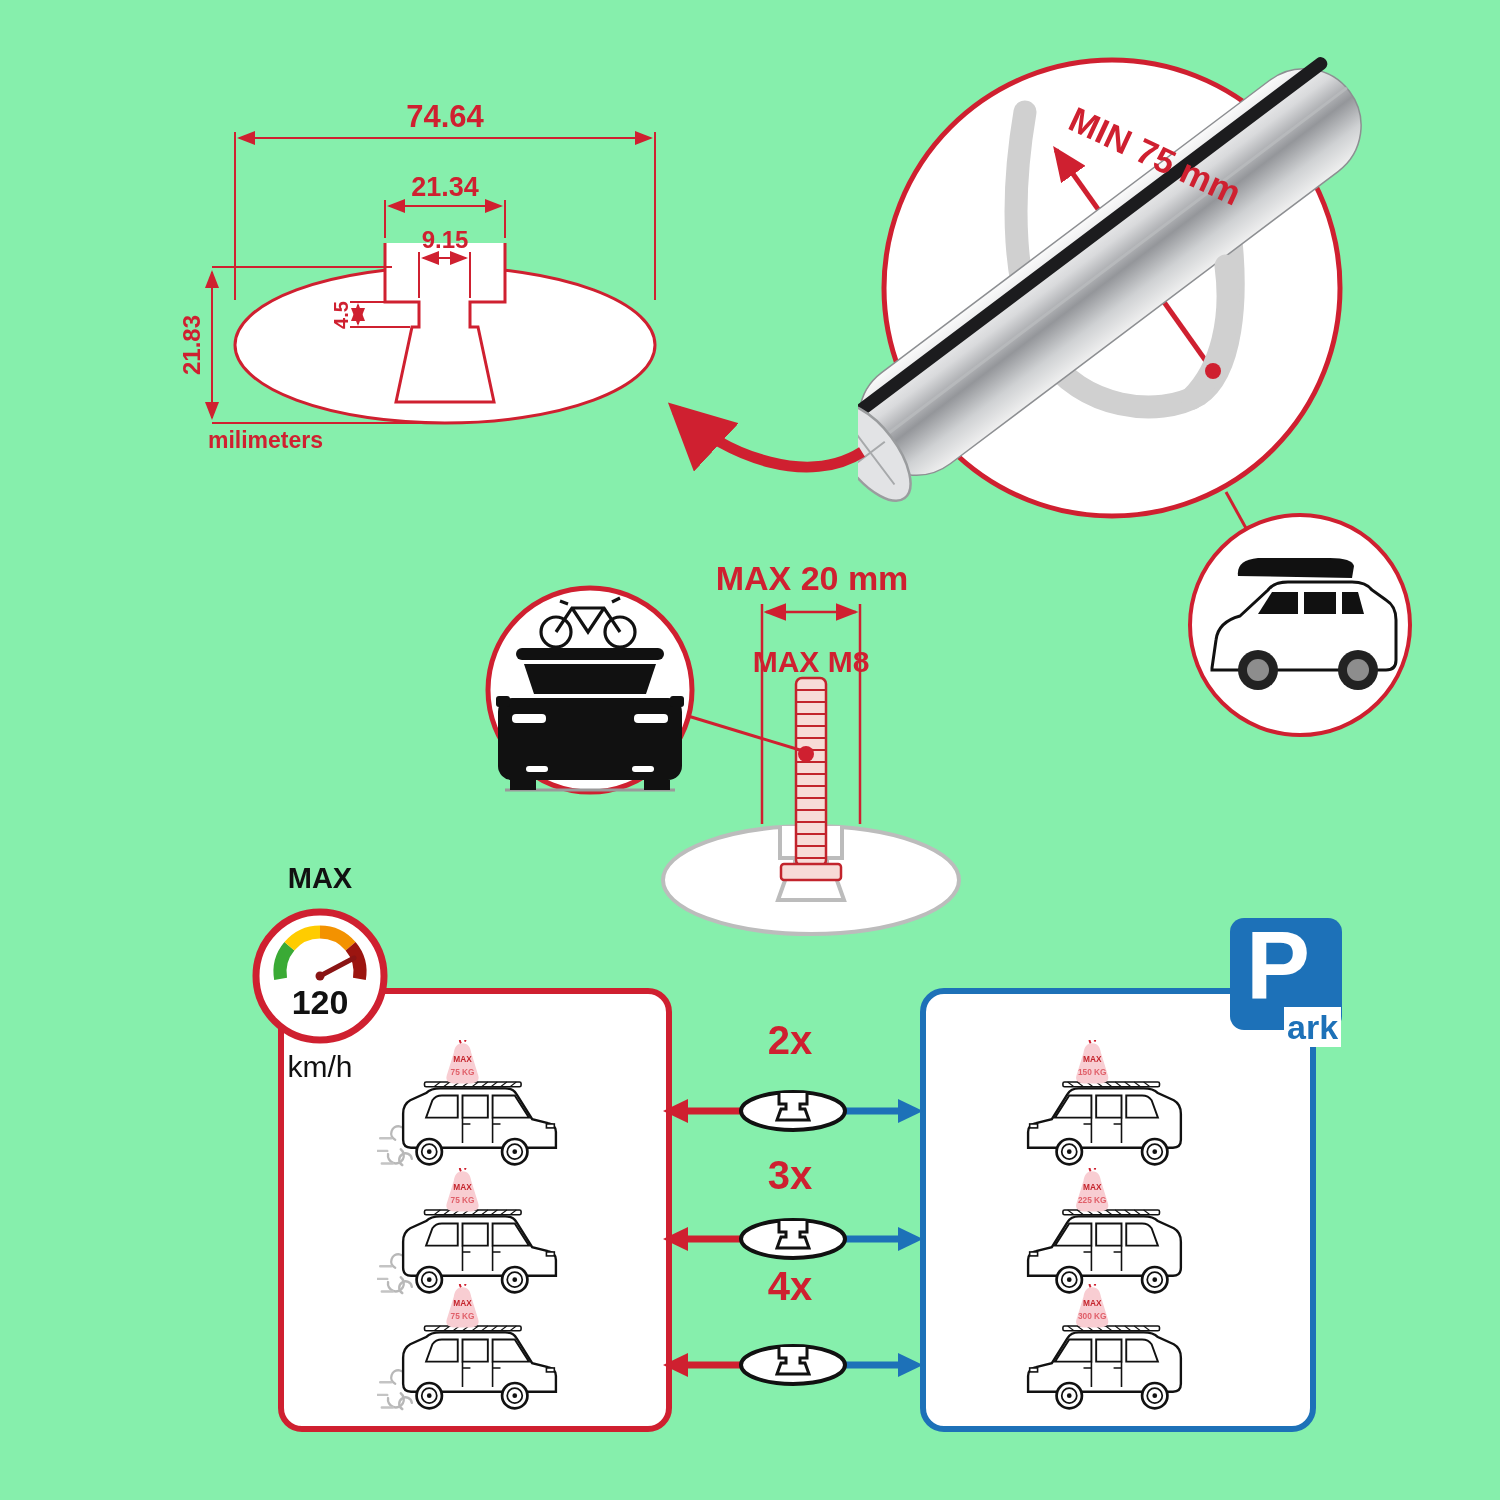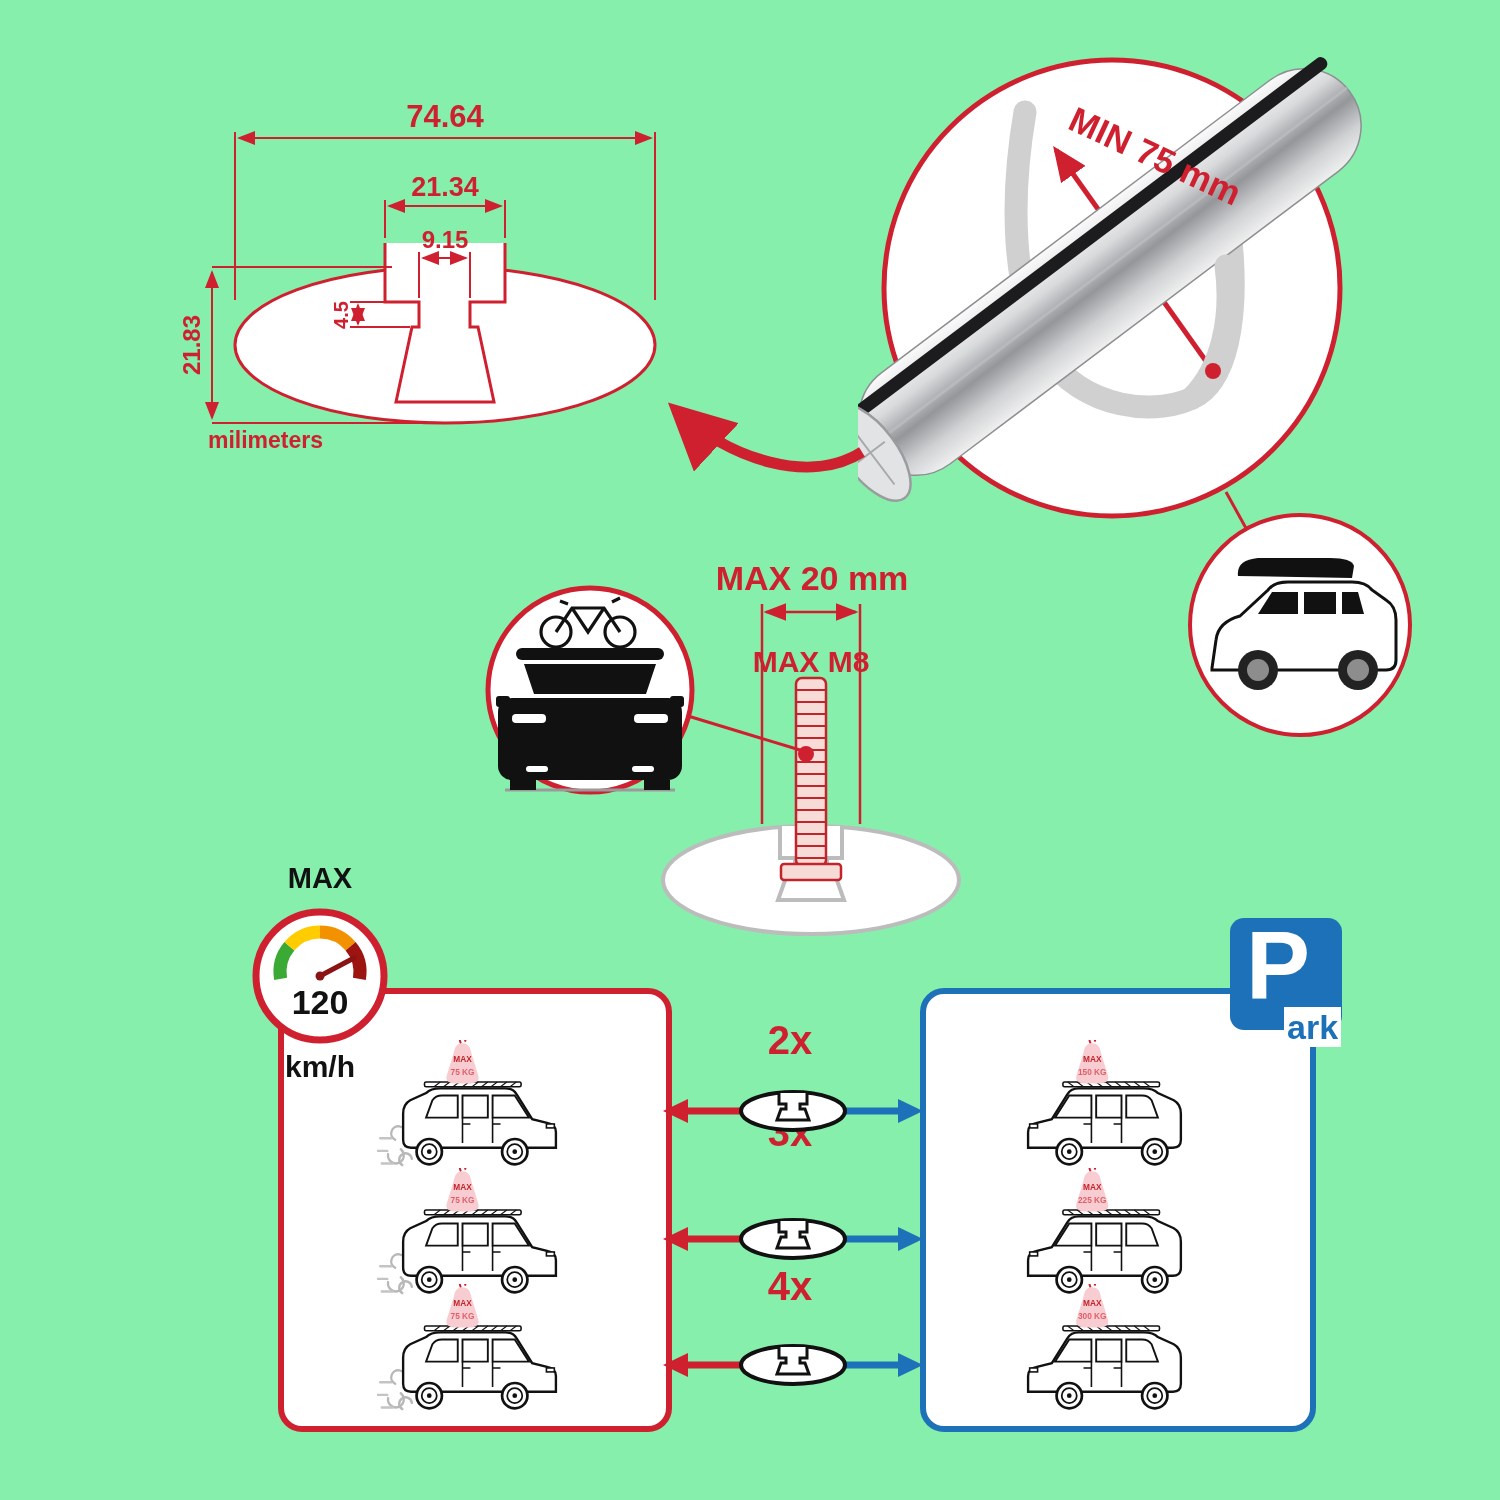--- a/index.html
+++ b/index.html
@@ -4,21 +4,21 @@
 <style>
   html,body{margin:0;padding:0;background:#ffffff;font-family:"Liberation Sans",sans-serif;}
   #canvas{position:relative;width:1500px;height:1500px;background:#86efac;overflow:hidden;}
   .abs{position:absolute;}
   svg text{font-family:"Liberation Sans",sans-serif;}
   .panel{position:absolute;border-radius:24px;background:#fff;}
   #left-panel{left:278px;top:988px;width:382px;height:432px;border:6px solid #cf2030;z-index:1;}
   #right-panel{left:920px;top:988px;width:384px;height:432px;border:6px solid #1d71b8;z-index:1;}
   .mult-label{position:absolute;left:700px;width:180px;text-align:center;font-size:40px;font-weight:bold;color:#cf2030;z-index:2;}
   #speed-max{position:absolute;left:250px;top:862px;width:140px;text-align:center;font-size:29px;font-weight:600;color:#111;z-index:3;}
-  #speed-kmh{position:absolute;left:250px;top:1050px;width:140px;text-align:center;font-size:30px;font-weight:700;color:#111;z-index:3;}
+  #speed-kmh{position:absolute;left:250px;top:1050px;width:140px;text-align:center;font-size:30px;font-weight:400;color:#111;z-index:3;}
   #speed-badge{left:250px;top:906px;width:140px;height:140px;z-index:3;}
   #park-sign{left:1230px;top:918px;width:112px;height:112px;background:#1d71b8;border-radius:14px;z-index:3;}
   #park-letter{position:absolute;left:16px;top:-8px;font-size:96px;font-weight:bold;color:#fff;}
   #park-rest{position:absolute;left:54px;top:62px;font-size:34px;font-weight:bold;color:#1d71b8;background:#fff;padding:0 3px;line-height:40px;margin-top:27px;}
   .car-svg{position:absolute;width:190px;height:141px;z-index:2;}
   .mult-arrow{position:absolute;left:658px;width:270px;height:70px;z-index:2;}
 </style>
 </head>
 <body>
 
@@ -248,21 +248,21 @@
 <svg class="car-svg" style="left:1017px;top:1284px" viewBox="0 0 240 178">
   <use href="#car-body"></use>
   <g transform="translate(95,31)">
     <use href="#badge-cone"></use>
     <text x="0" y="-3" text-anchor="middle" font-size="10.5" font-weight="bold" fill="#c4242c">MAX</text>
     <text x="0" y="13" text-anchor="middle" font-size="10.5" font-weight="bold" fill="#e0606a">300 KG</text>
   </g>
 </svg>
 
 <div class="mult-label" style="top:1018px">2x</div>
-<div class="mult-label" style="top:1110px">3x</div>
+<div class="mult-label" style="top:1153px">3x</div>
 <div class="mult-label" style="top:1264px">4x</div>
 
 <svg class="mult-arrow" style="top:1076px" viewBox="0 0 270 70">
   <line x1="28" y1="35" x2="135" y2="35" stroke="#cf2030" stroke-width="7"></line>
   <polygon points="5,35 30,23 30,47" fill="#cf2030"></polygon>
   <line x1="135" y1="35" x2="242" y2="35" stroke="#1d71b8" stroke-width="7"></line>
   <polygon points="265,35 240,23 240,47" fill="#1d71b8"></polygon>
   <ellipse cx="135" cy="35" rx="52" ry="19" fill="#fff" stroke="#111" stroke-width="4"></ellipse>
   <path d="M121,17 V28 H128 V33 H123 L119,44 H151 L147,33 H142 V28 H149 V17" fill="#fff" stroke="#111" stroke-width="3"></path>
 </svg>

